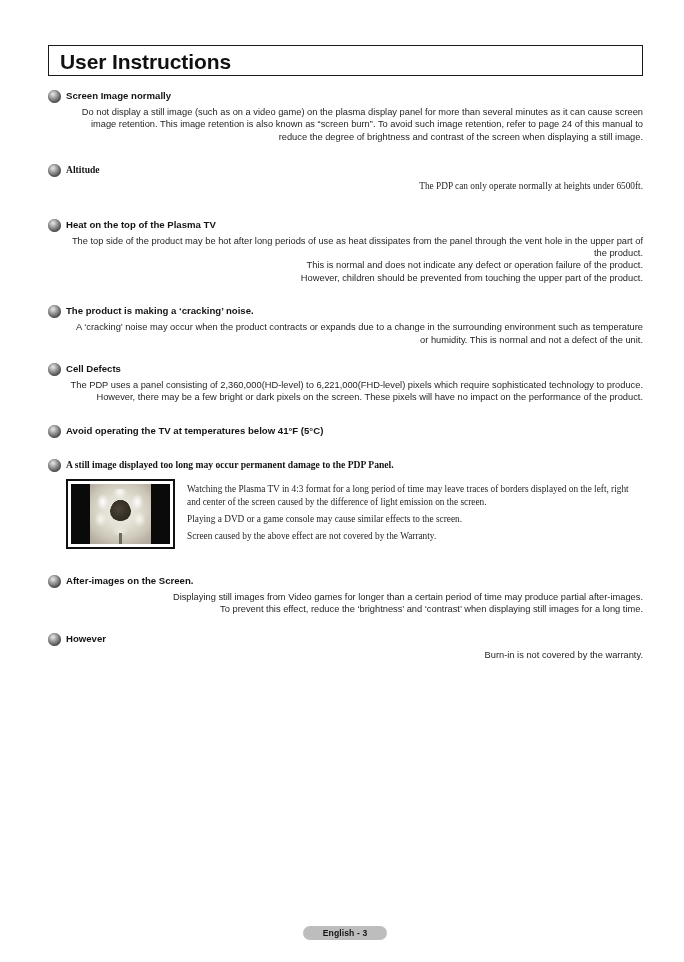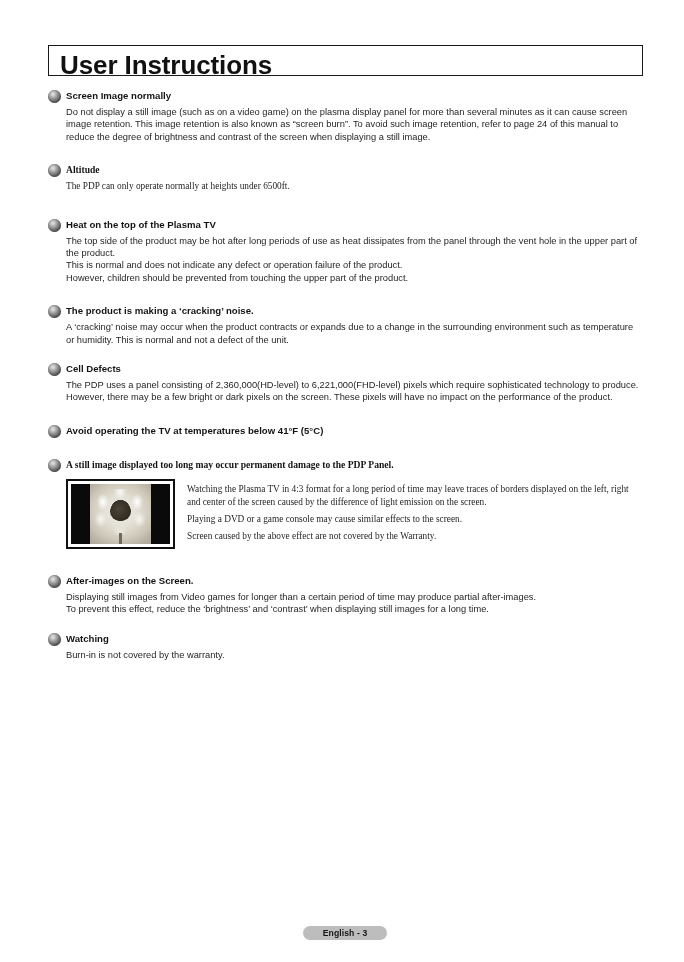--- a/index.html
+++ b/index.html
@@ -33,21 +33,21 @@
     width: 595px;
     height: 31px;
     border: 1.3px solid #1a1a1a;
     box-sizing: border-box;
     background: #ffffff;
   }
   .title-text {
     position: absolute;
     left: 11px;
     top: 4px;
-    font-size: 26px;
+    font-size: 21px;
     font-weight: bold;
     letter-spacing: -0.1px;
     color: #111111;
     white-space: nowrap;
   }
 
   
   .content {
     position: absolute;
     left: 48px;
@@ -79,21 +79,21 @@
     line-height: 15px;
     color: #141414;
   }
 
   .body {
     margin-left: 18px;
     margin-top: 3px;
     font-size: 9.3px;
     line-height: 12.4px;
     color: #1f1f1f;
-    text-align: left;
+    text-align: right;
   }
   .body p {
     margin: 0;
   }
 
   .gap-lg { margin-bottom: 19px; }
   .gap-md { margin-bottom: 15px; }
   .gap-xl { margin-bottom: 24px; font-family: Liberation Serif, serif; }
 
   
@@ -273,21 +273,21 @@
       <span class="bullet"></span>
       <div class="heading">After-images on the Screen.</div>
       <div class="body">
         <p>Displaying still images from Video games for longer than a certain period of time may produce partial after-images.</p>
         <p>To prevent this effect, reduce the ‘brightness’ and ‘contrast’ when displaying still images for a long time.</p>
       </div>
     </div>
 
     <div class="section">
       <span class="bullet"></span>
-      <div class="heading">Watching</div>
+      <div class="heading">However</div>
       <div class="body">
         <p>Burn-in is not covered by the warranty.</p>
       </div>
     </div>
 
   </div>
 
   <div class="footer-pill">
     <span class="footer-text">English - 3</span>
   </div>

